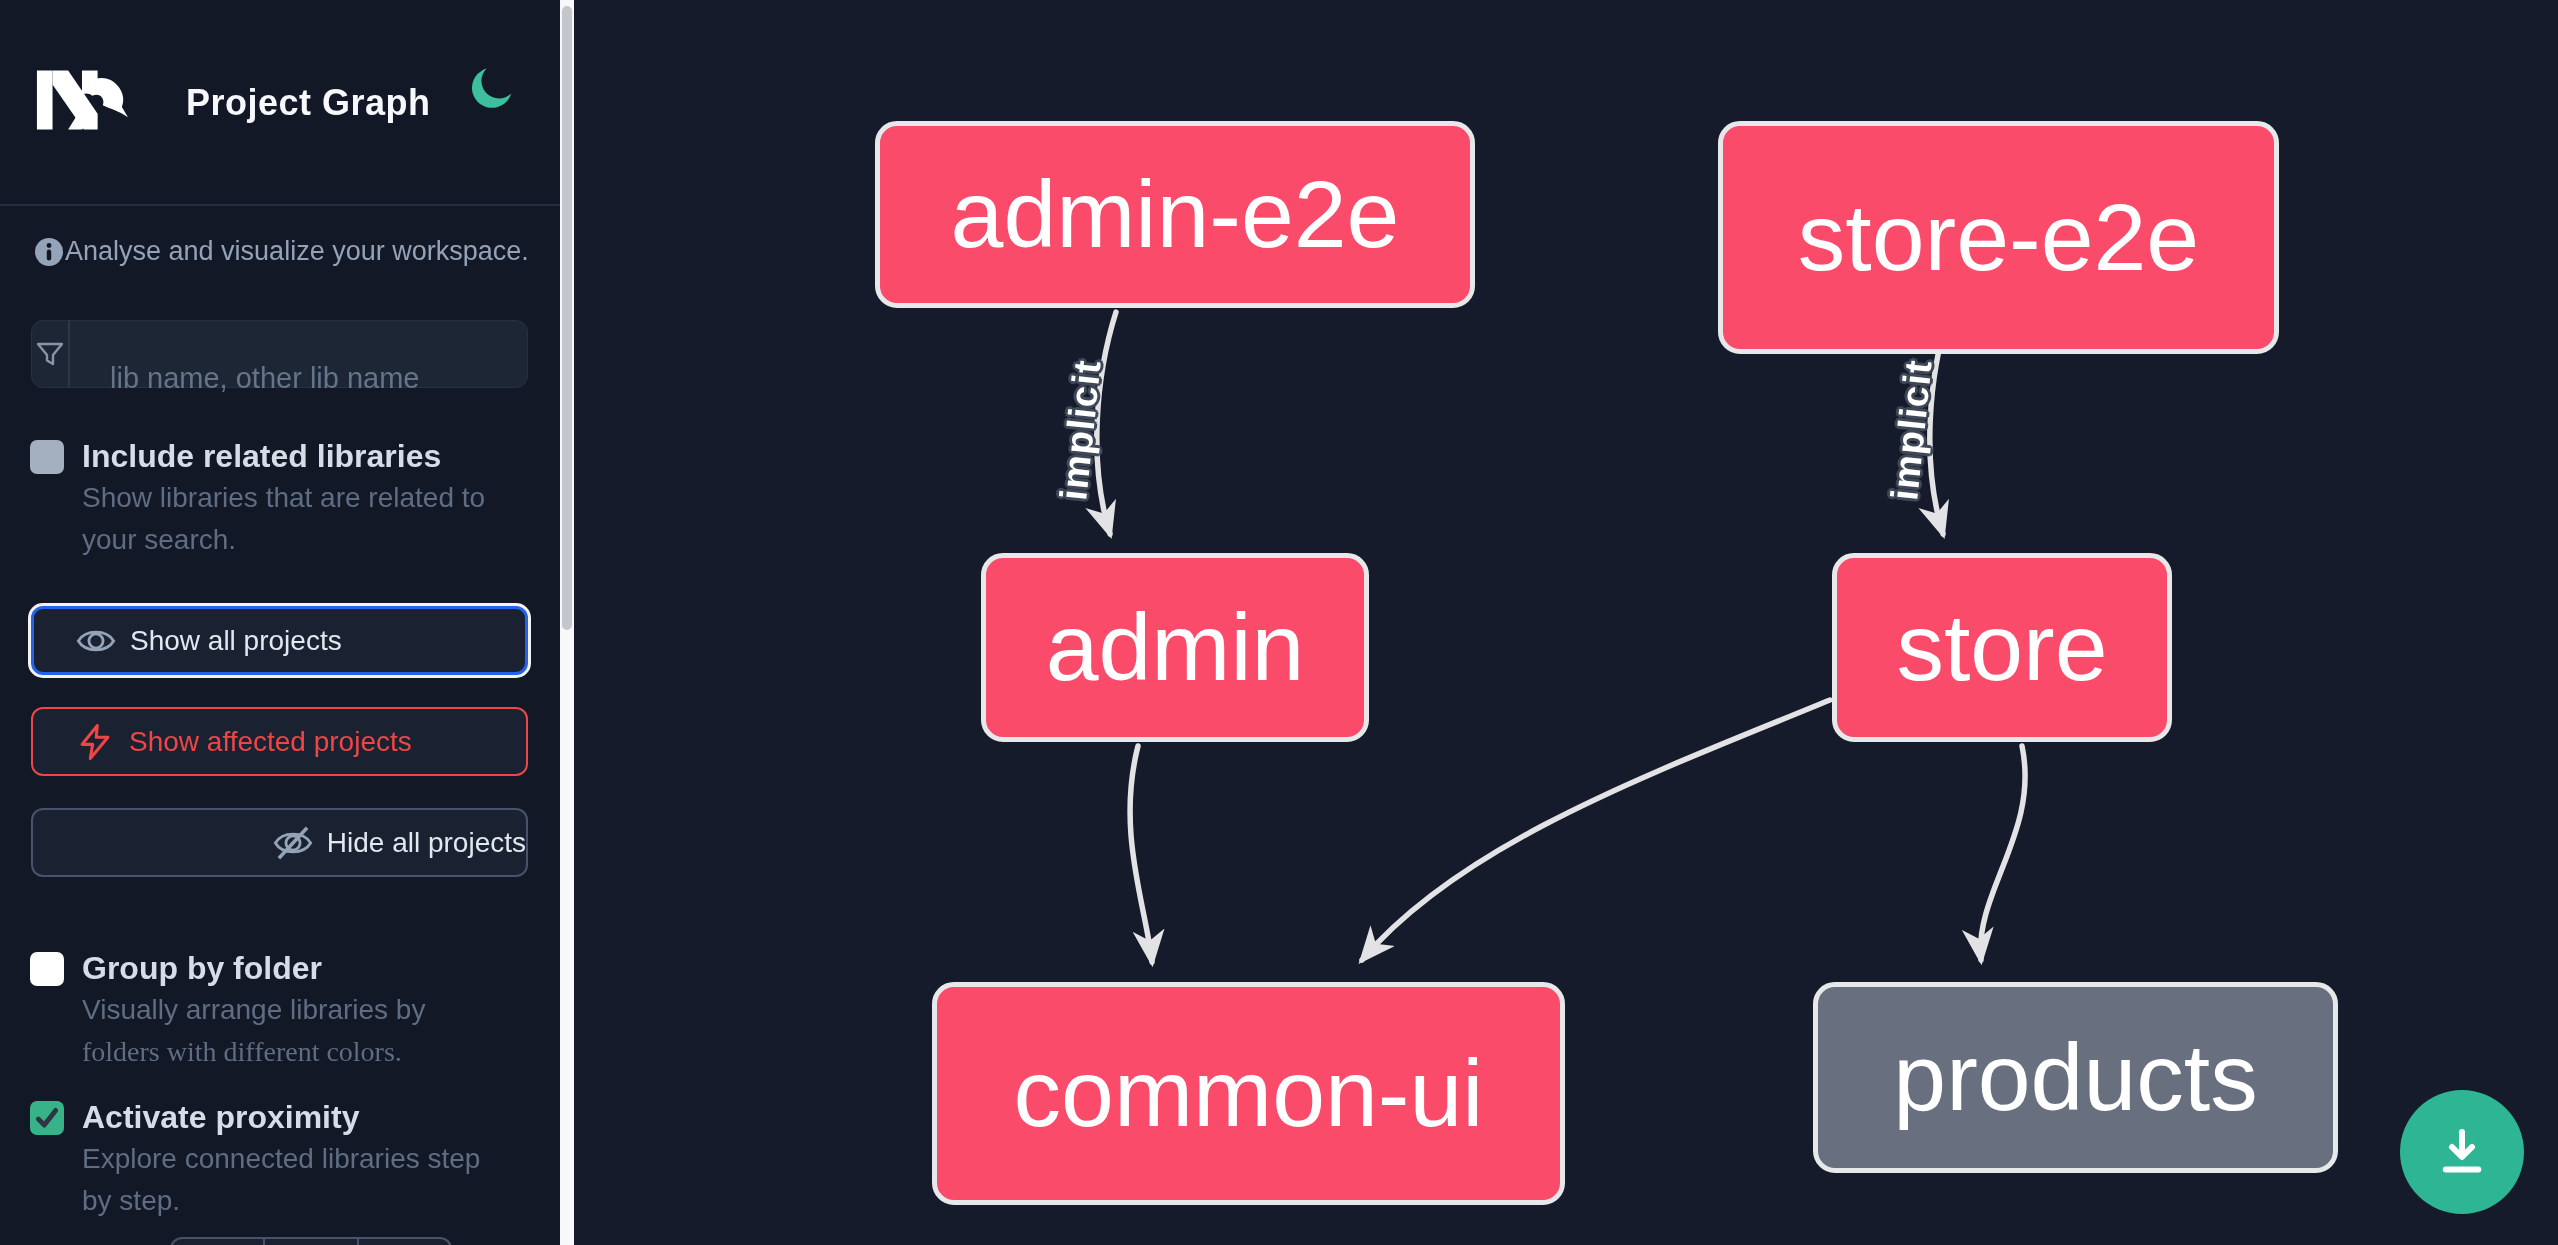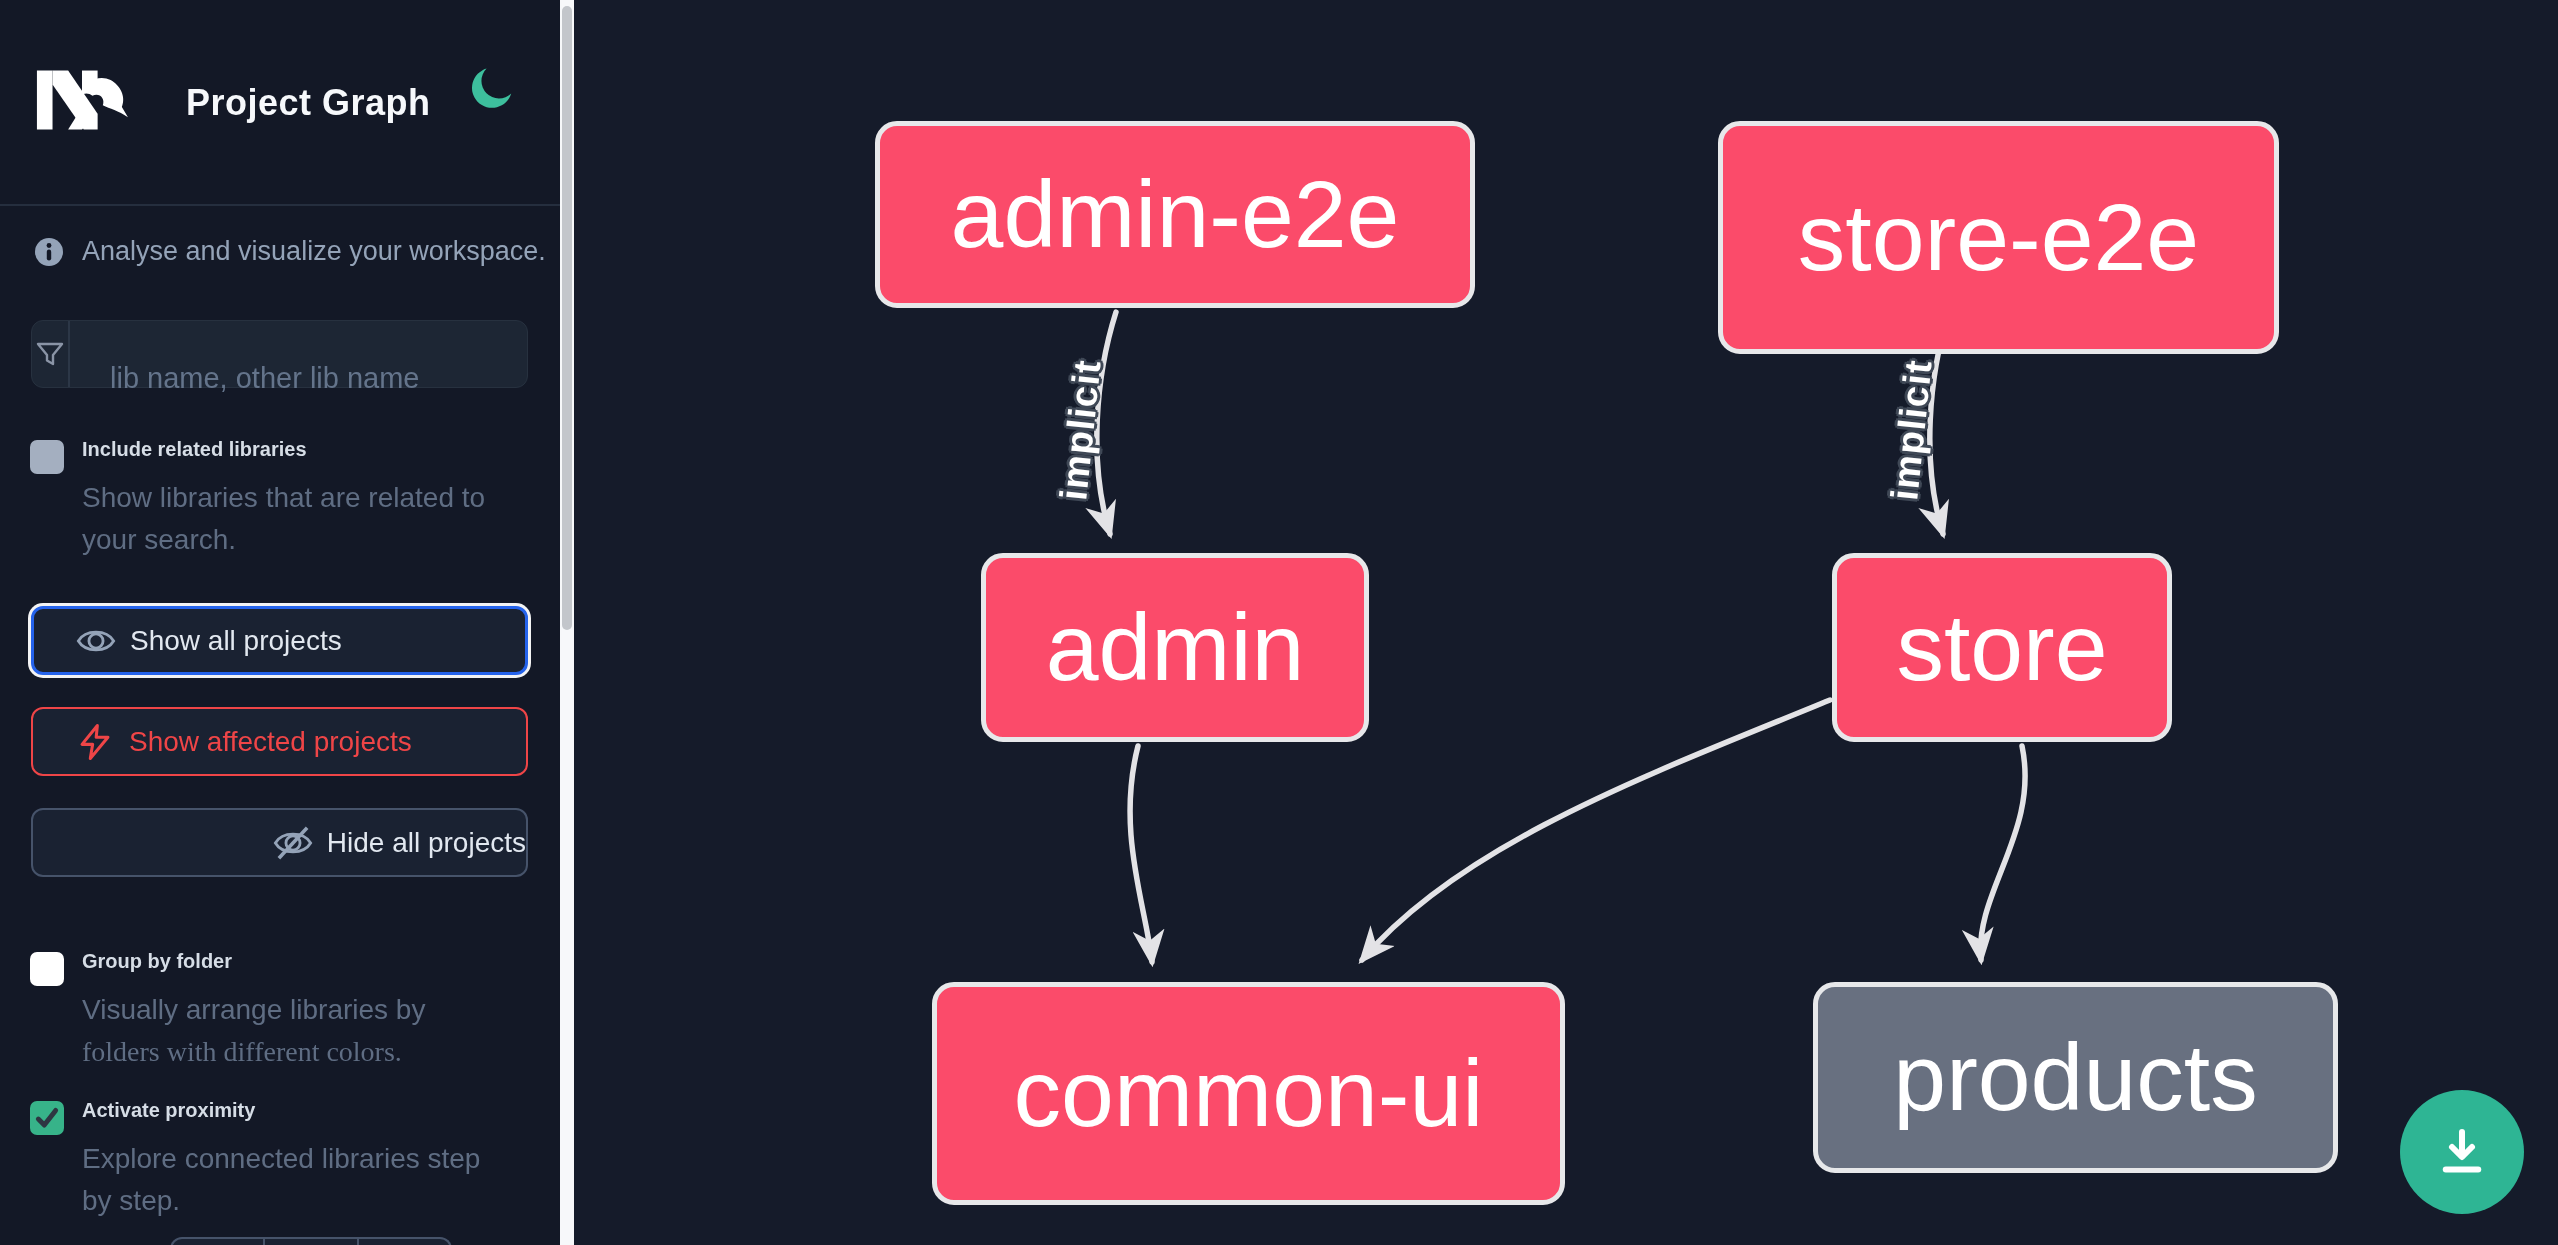--- a/index.html
+++ b/index.html
@@ -6,33 +6,33 @@
   html,body { width:2558px; height:1245px; overflow:hidden; background:#151b2a;
               font-family:"Liberation Sans", sans-serif; }
 
   
   .sidebar { position:absolute; left:0; top:0; width:560px; height:1245px; background:#131826; }
   .header-divider { position:absolute; left:0; top:204px; width:560px; height:2px; background:#252e3e; }
   .logo { position:absolute; left:30px; top:64px; width:104px; height:72px; }
   .app-title { position:absolute; left:186px; top:82px; font-size:36px; font-weight:700; color:#f6f8fb; letter-spacing:0.5px; }
   .theme-toggle { position:absolute; left:468px; top:64px; width:48px; height:48px; cursor:pointer; }
 
-  .tagline-row { position:absolute; left:34px; top:236px; display:flex; align-items:center; gap:18px; }
+  .tagline-row { position:absolute; left:34px; top:236px; display:flex; align-items:center; gap:1px; }
   .tagline { color:#94a3b8; font-size:27px; }
 
   .search-box { position:absolute; left:31px; top:320px; width:497px; height:68px; background:#1d2634;
                 border:1px solid #27313f; border-radius:12px; display:flex; align-items:center; }
   .search-icon-seg { width:70px; height:100%; display:flex; align-items:center; justify-content:center;
                      border-right:2px solid #2c3747; }
   .search-input { flex:1; background:transparent; border:none; outline:none; color:#cbd5e1;
                   font-size:29px; padding:0 40px; font-family:"Liberation Sans", sans-serif;margin-top:48px; }
   .search-input::placeholder { color:#64748b; }
 
   .toggle-box { position:absolute; left:30px; width:34px; height:34px; border-radius:7px; }
-  .toggle-label { position:absolute; left:82px; font-size:20px; font-weight:700; color:#d6dde6; white-space:nowrap; }
+  .toggle-label { position:absolute; left:82px; font-size:32px; font-weight:700; color:#d6dde6; white-space:nowrap; }
   .toggle-desc { position:absolute; left:82px; font-size:28px; color:#5f6d83; white-space:nowrap; }
 
   .side-btn { position:absolute; left:31px; width:497px; height:69px; border-radius:12px;
               background:#1a2232; display:flex; align-items:center; padding-left:42px; gap:14px;
               font-size:28px; font-weight:500; color:#e2e8f0; cursor:pointer; }
   .btn-focused { border:3px solid #2563eb; box-shadow:0 0 0 3px rgba(255,255,255,0.95); }
   .btn-affected { border:2px solid #ef4547; color:#ef4547; }
   .btn-plain { border:2px solid #46536a;justify-content:flex-end; }
 
   .stepper { position:absolute; left:170px; top:1237px; width:282px; height:20px; background:#1a2232;

